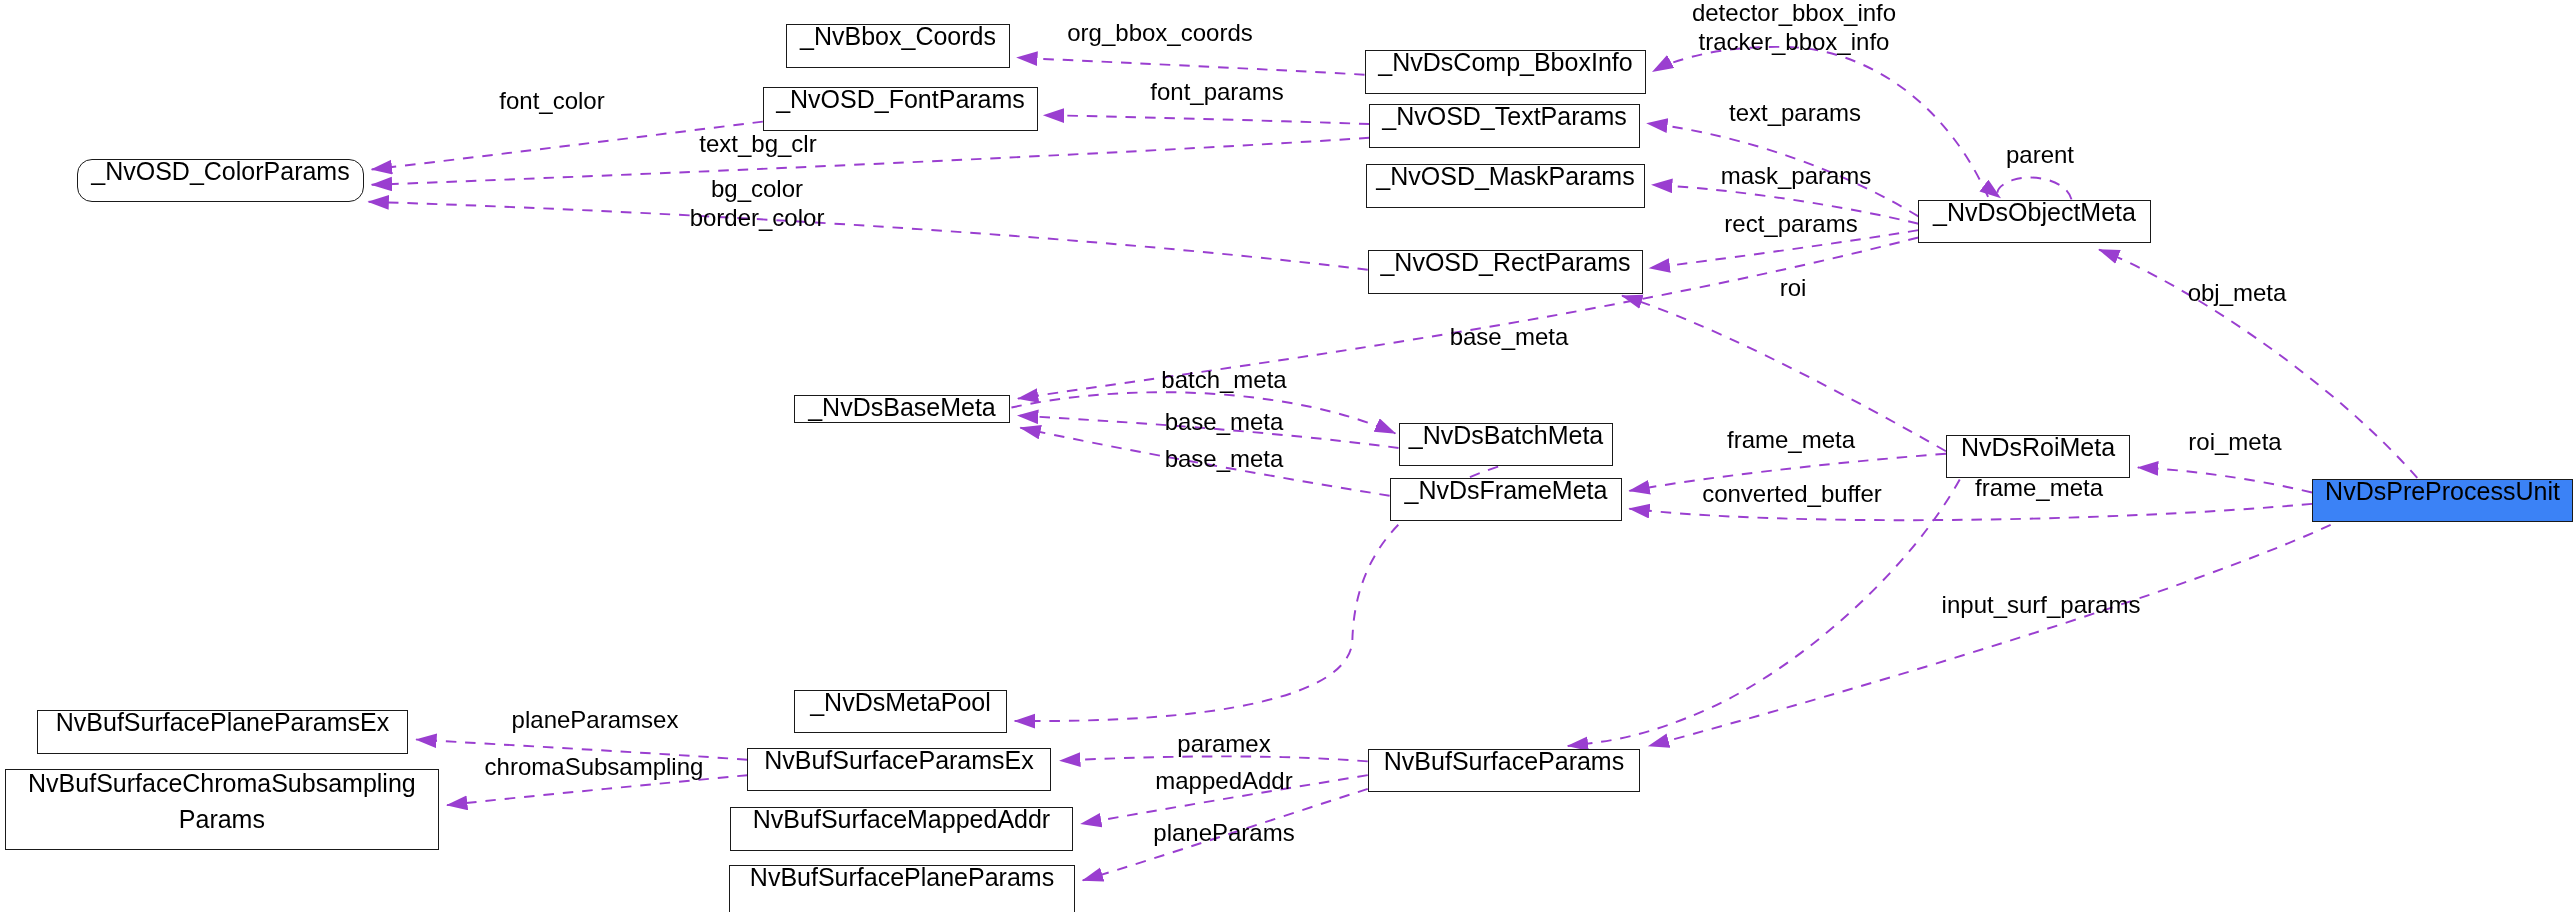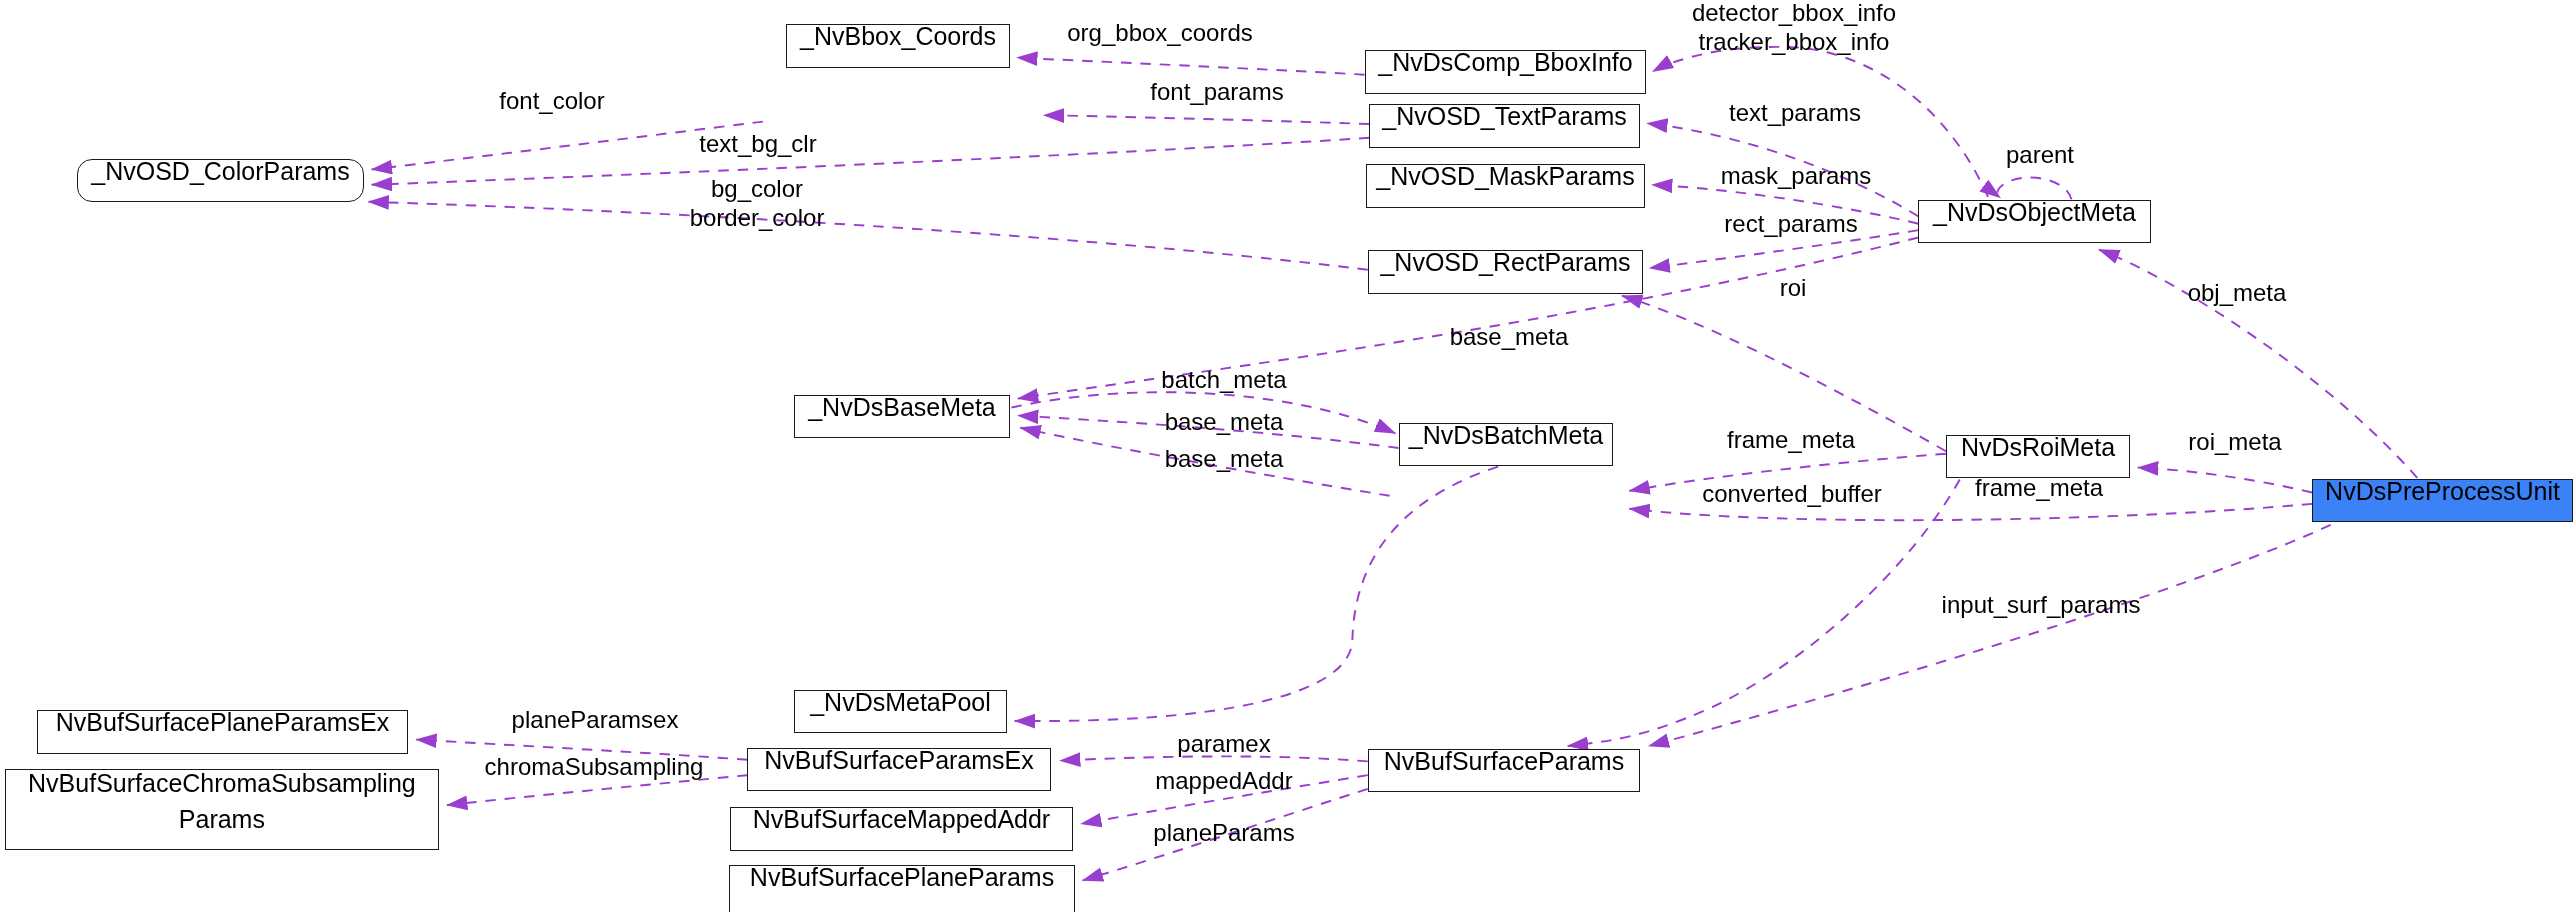--- a/index.html
+++ b/index.html
@@ -97,40 +97,46 @@
     <div class="edge-label" style="left: 1224px; top: 832px;">planeParams</div>
     <div class="edge-label" style="left: 595px; top: 719px;">planeParamsex</div>
     <div class="edge-label" style="left: 594px; top: 766px;">chromaSubsampling</div>
     <div class="edge-label" style="left: 2041px; top: 604px;">input_surf_params</div>
     <div class="node" style="left: 77px; top: 159px; width: 287px; height: 43px; border-radius: 15px;">
       <div class="node-label">_NvOSD_ColorParams</div>
     </div>
     <div class="node" style="left: 786px; top: 24px; width: 224px; height: 44px;">
       <div class="node-label">_NvBbox_Coords</div>
     </div>
+    <div class="node" style="left: 763px; top: 87px; width: 275px; height: 44px;">
+      <div class="node-label">_NvOSD_FontParams</div>
+    </div>
     <div class="node" style="left: 1365px; top: 50px; width: 281px; height: 44px;">
       <div class="node-label">_NvDsComp_BboxInfo</div>
     </div>
     <div class="node" style="left: 1369px; top: 104px; width: 271px; height: 44px;">
       <div class="node-label">_NvOSD_TextParams</div>
     </div>
     <div class="node" style="left: 1366px; top: 164px; width: 279px; height: 44px;">
       <div class="node-label">_NvOSD_MaskParams</div>
     </div>
     <div class="node" style="left: 1368px; top: 250px; width: 275px; height: 44px;">
       <div class="node-label">_NvOSD_RectParams</div>
     </div>
     <div class="node" style="left: 1918px; top: 200px; width: 233px; height: 43px;">
       <div class="node-label">_NvDsObjectMeta</div>
     </div>
-    <div class="node" style="left: 794px; top: 395px; width: 216px; height: 43px;">
+    <div class="node" style="left: 794px; top: 395px; width: 216px; height: 28px;">
       <div class="node-label">_NvDsBaseMeta</div>
     </div>
     <div class="node" style="left: 1399px; top: 423px; width: 214px; height: 43px; padding-left: 32px;">
       <div class="node-label">_NvDsBatchMeta</div>
+    </div>
+    <div class="node" style="left: 1390px; top: 478px; width: 232px; height: 43px;">
+      <div class="node-label">_NvDsFrameMeta</div>
     </div>
     <div class="node" style="left: 1946px; top: 435px; width: 184px; height: 43px;">
       <div class="node-label">NvDsRoiMeta</div>
     </div>
     <div class="node highlight" style="left: 2312px; top: 479px; width: 261px; height: 43px;">
       <div class="node-label">NvDsPreProcessUnit</div>
     </div>
     <div class="node" style="left: 794px; top: 690px; width: 213px; height: 43px;">
       <div class="node-label">_NvDsMetaPool</div>
     </div>

